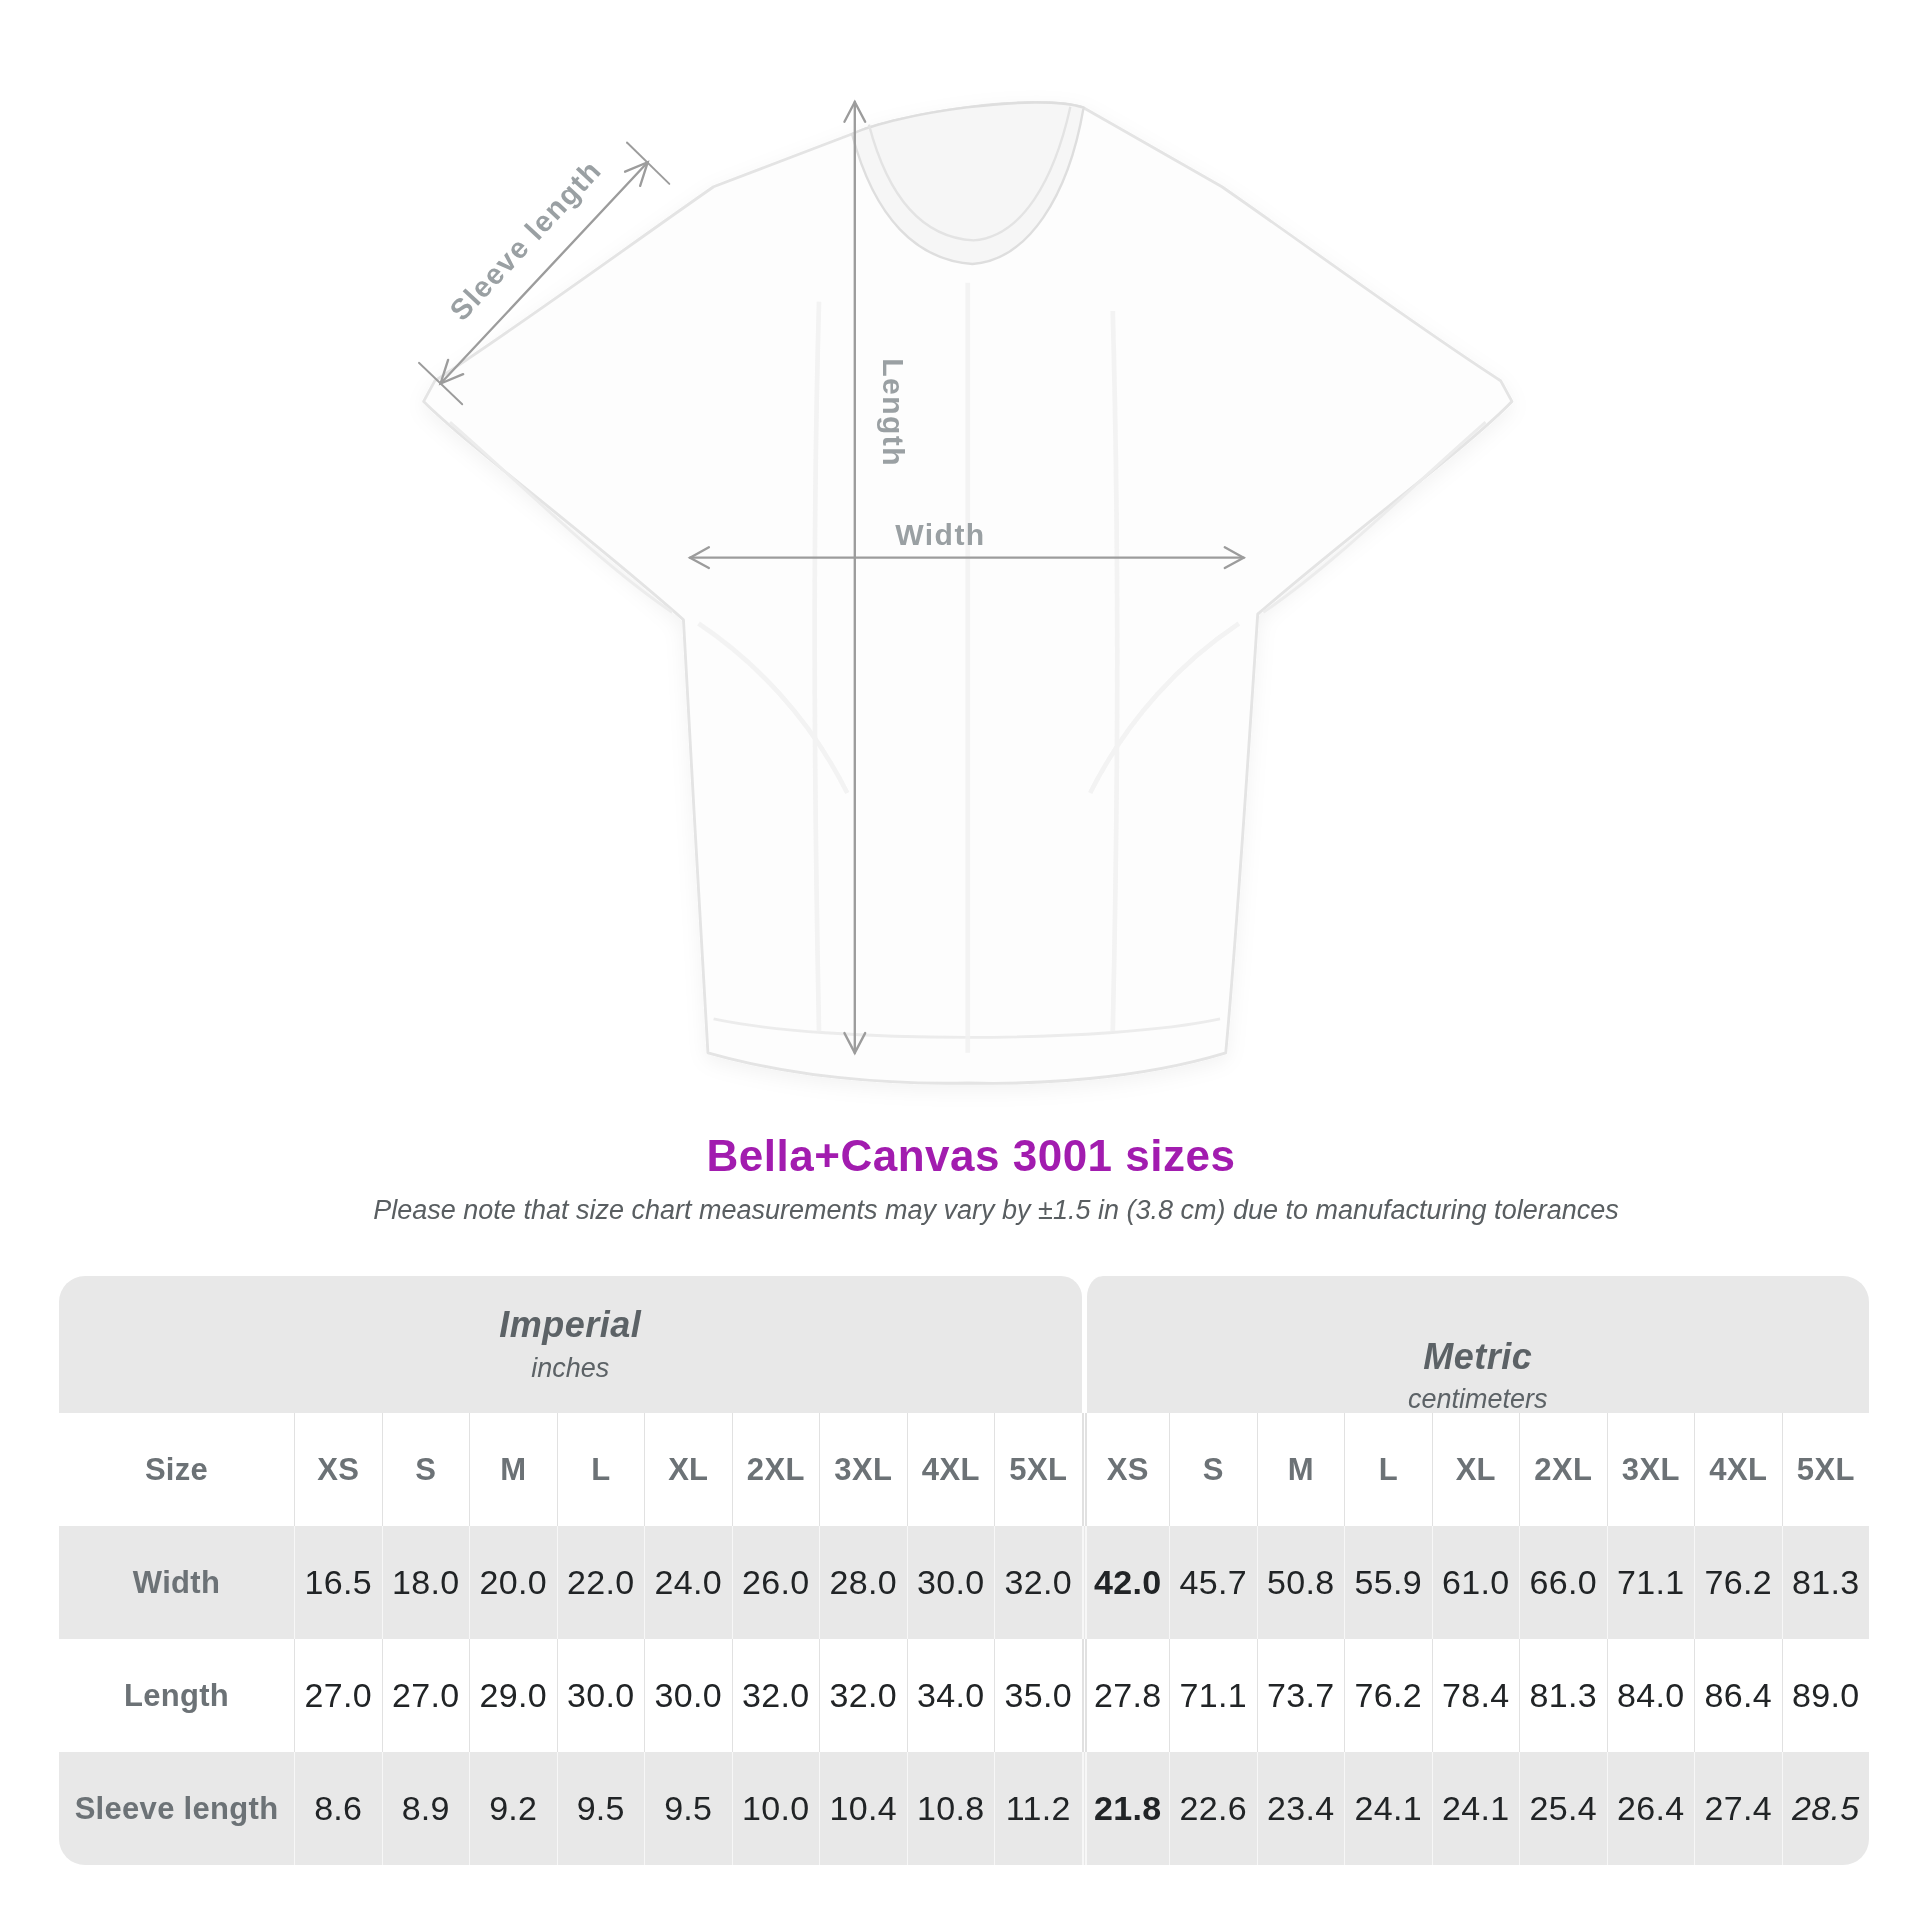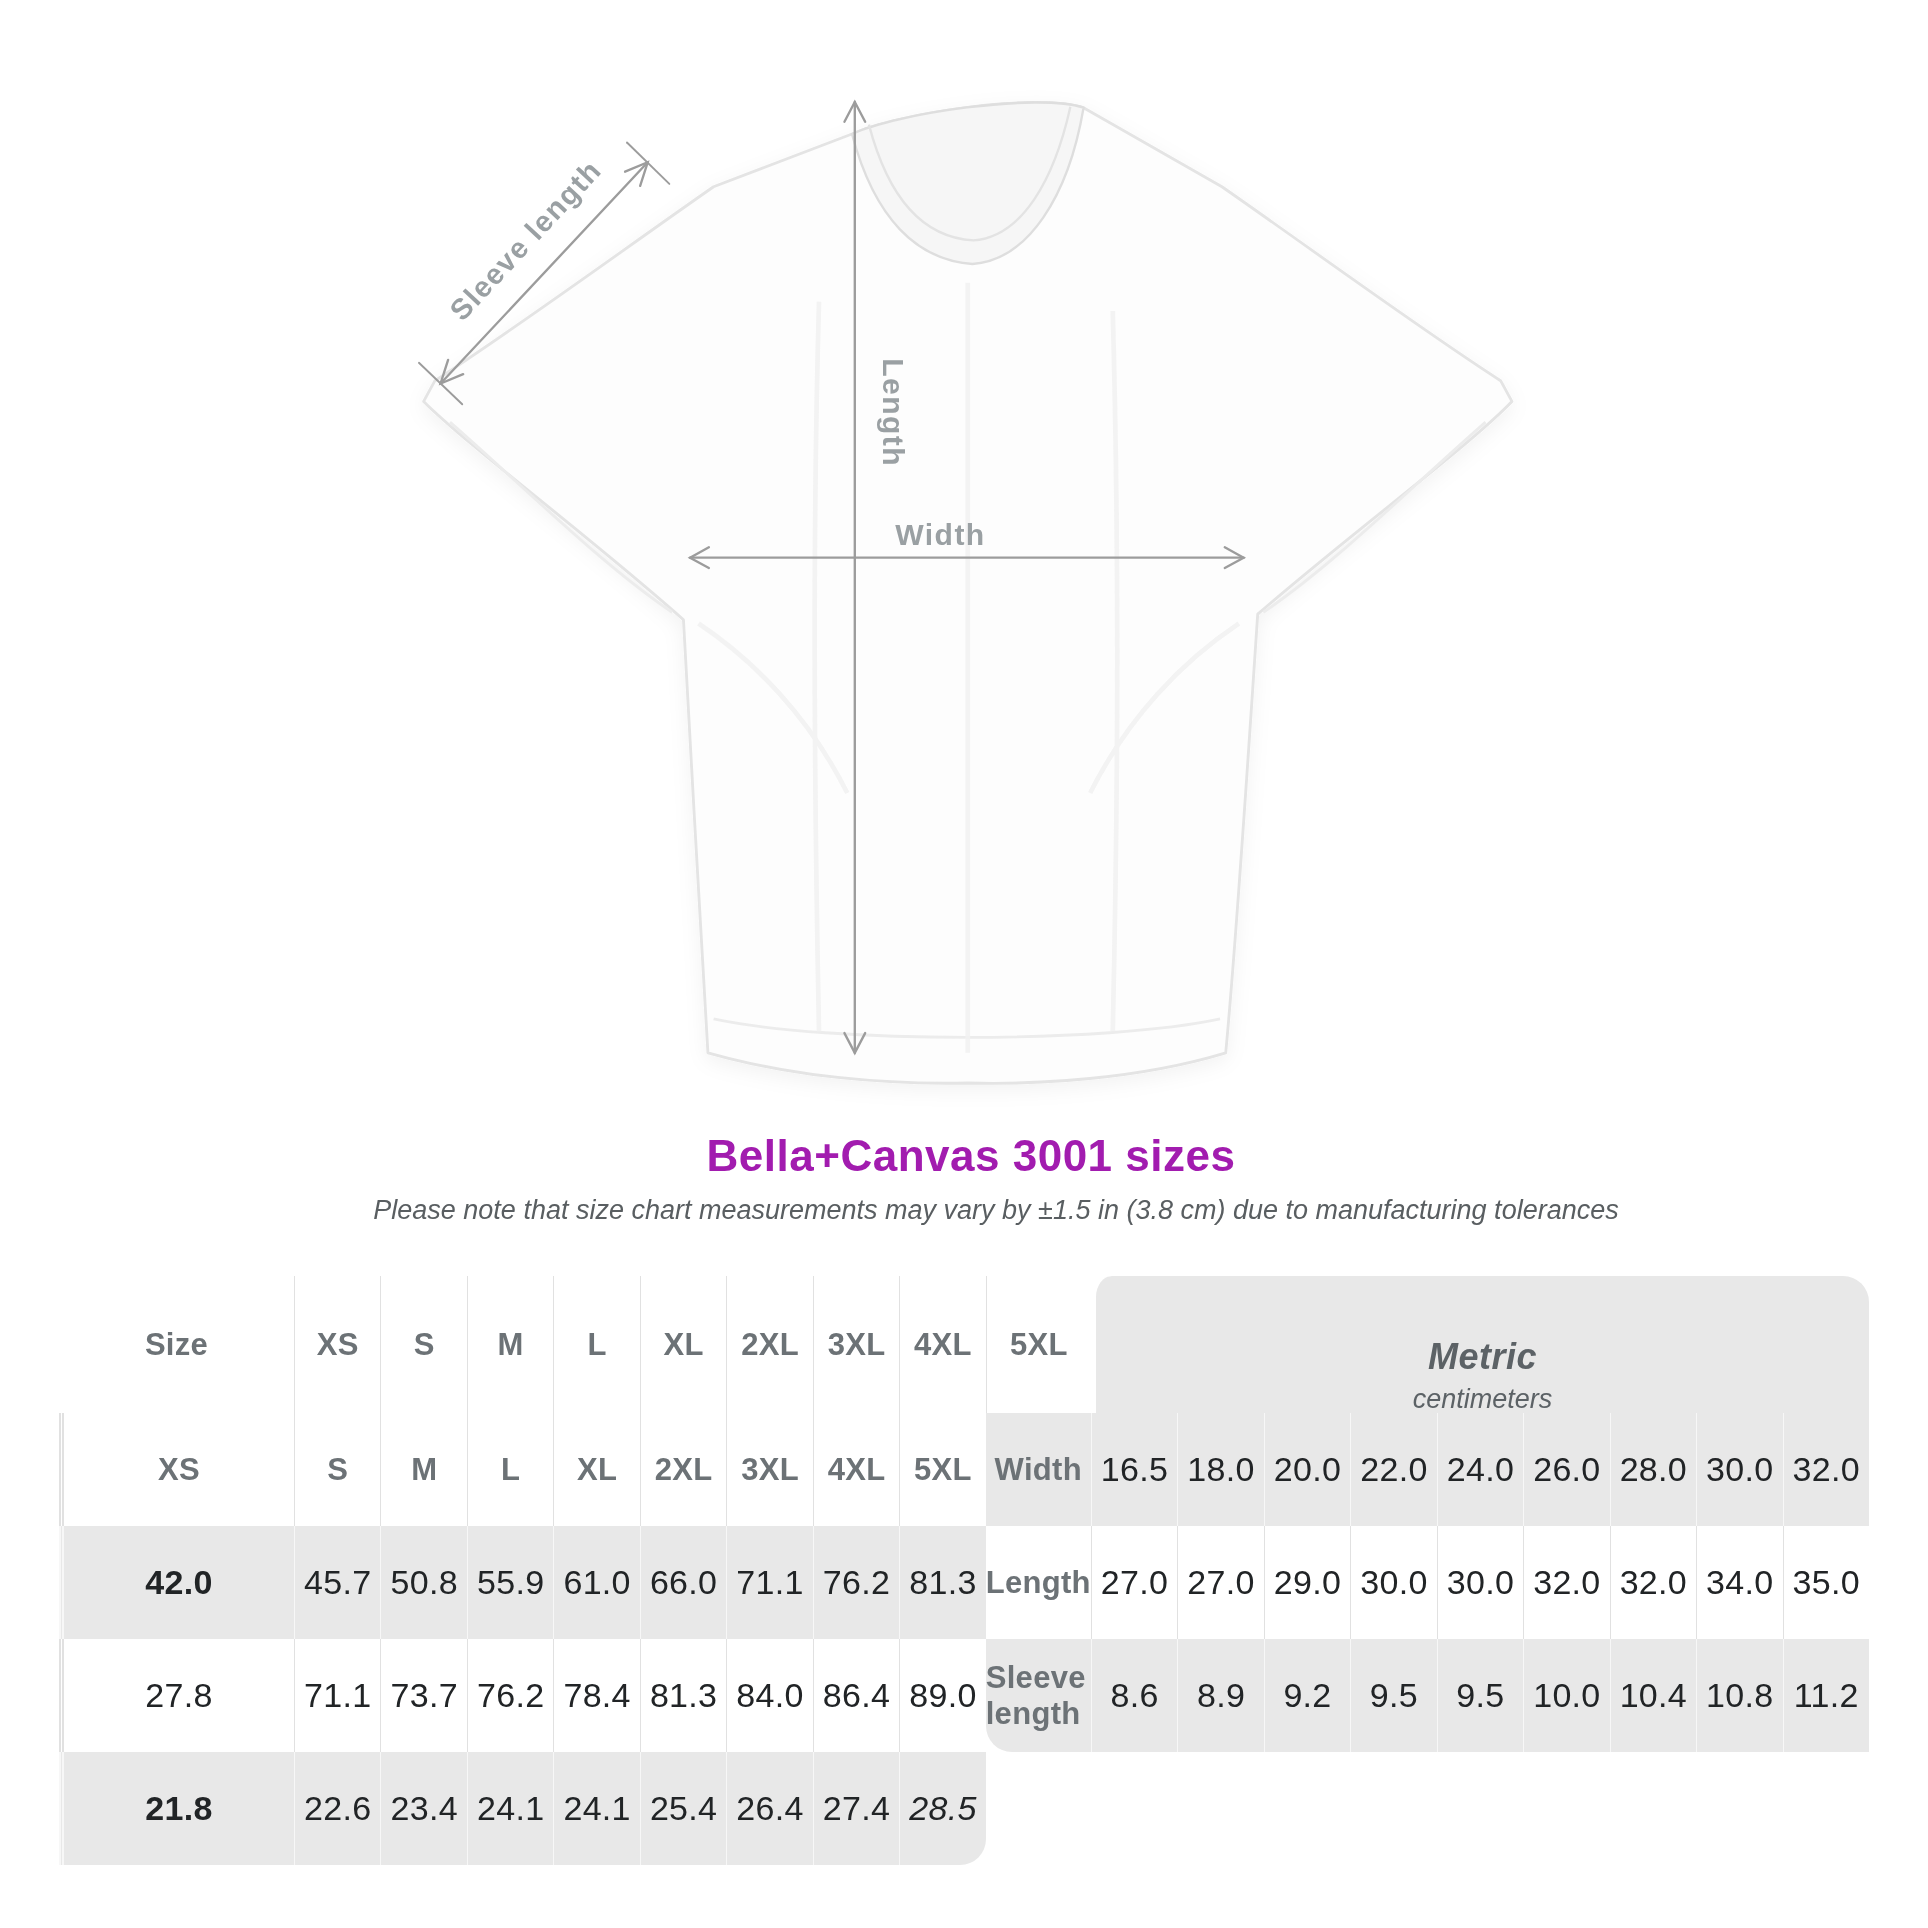--- a/index.html
+++ b/index.html
@@ -113,20 +113,24 @@
       <text font-size="32" text-anchor="middle" transform="translate(938 438) rotate(90)">Length</text>
       <text font-size="32" text-anchor="middle" x="999" y="579">Width</text>
       <text font-size="31" text-anchor="middle" transform="translate(566 262) rotate(-47)">Sleeve length</text>
     </g>
   </svg>
 
   <div class="title">Bella+Canvas 3001 sizes</div>
   <div class="note">Please note that size chart measurements may vary by ±1.5 in (3.8 cm) due to manufacturing tolerances</div>
 
   <div class="size-table">
+    <div class="grp grp-imperial">
+      <div class="g-label">Imperial</div>
+      <div class="g-sub">inches</div>
+    </div>
     <div class="grp grp-metric">
       <div class="g-label">Metric</div>
       <div class="g-sub">centimeters</div>
     </div>
 
   <div class="cell bg-w c-label">Size</div>
       <div class="cell bg-w c-head div-w">XS</div>
       <div class="cell bg-w c-head div-w">S</div>
       <div class="cell bg-w c-head div-w">M</div>
       <div class="cell bg-w c-head div-w">L</div>

